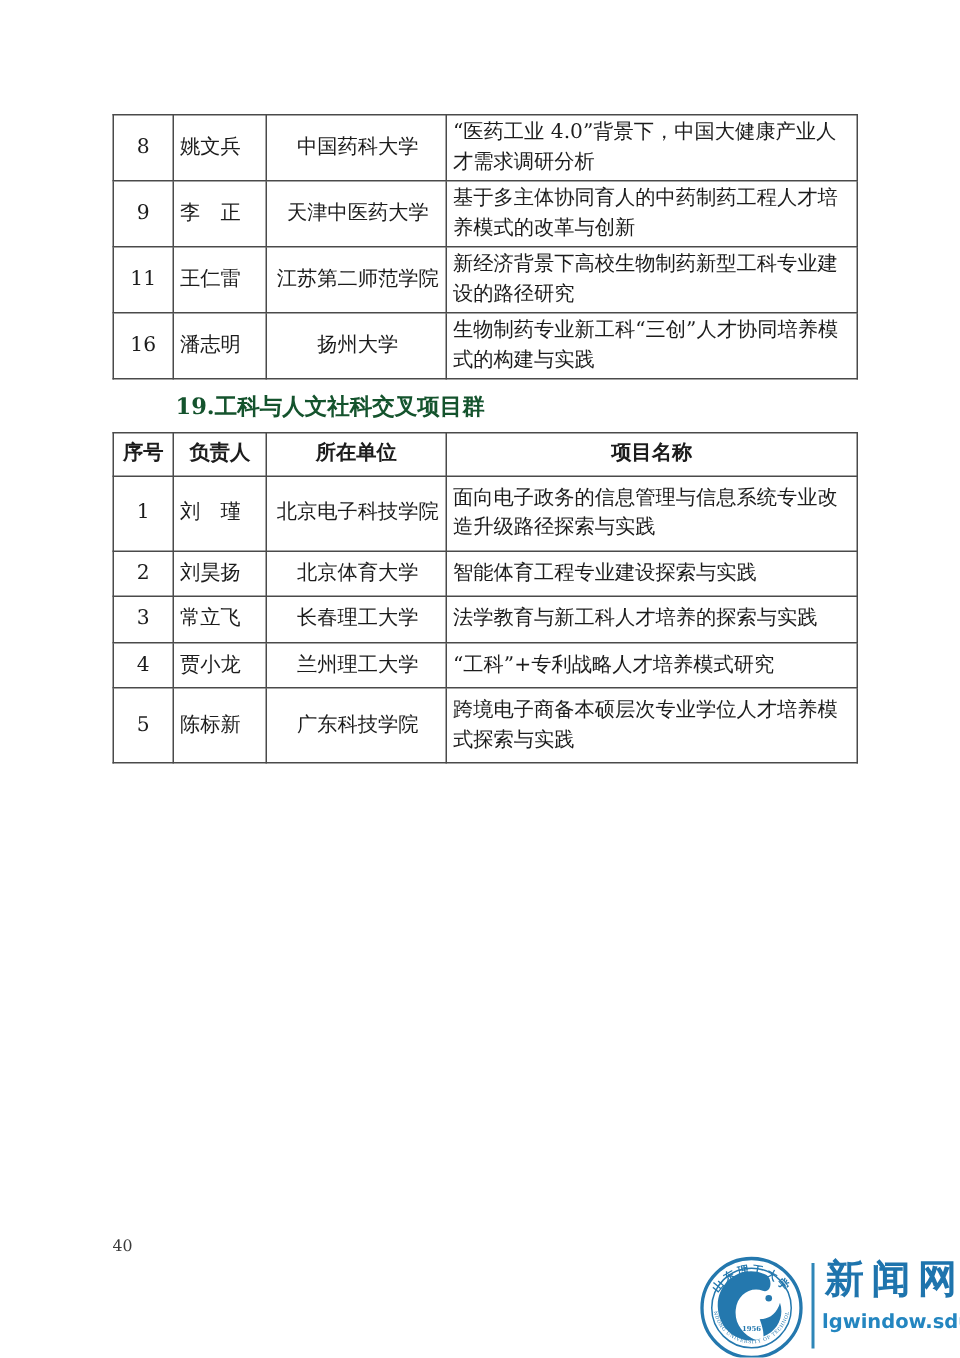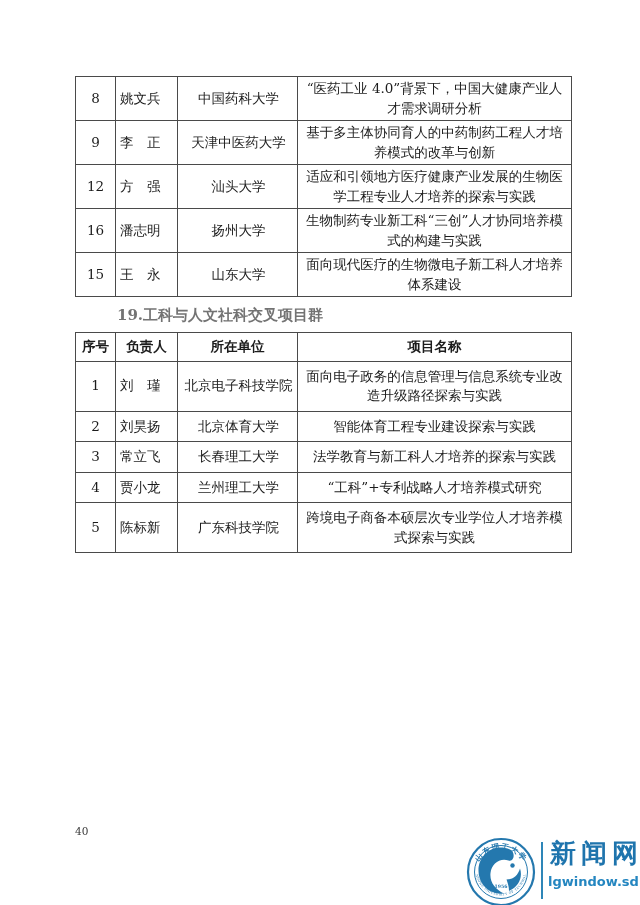--- a/index.html
+++ b/index.html
@@ -28,30 +28,30 @@
     overflow:hidden;
   }
   th{
     font-weight:bold;text-align:center;padding:4px 2px;
   }
   .t1 td{padding:2px 4px;}
   .t2 td{padding:5px 4px;}
   .c-no{text-align:center;}
   .c-name{text-align:left;}
   .c-org{text-align:center;padding-left:6px !important;}
-  .c-proj{text-align:center;}
+  .c-proj{text-align:left;}
   .col-no{width:40px;}
   .col-name{width:62px;}
   .col-org{width:120px;}
   .col-proj{width:274px;}
   .section-heading{
     font-weight:bold;
     font-size:15px;
     margin:9px 0 7px 42px;
-    color:#737373;
+    color:#14532d;
   }
   .t2{margin-top:0;border-radius:24px;}
   .page-number{
     position:absolute;
     left:75px;top:825px;width:496px;
     text-align:left;
     font-size:10.5px;color:#3a3a3a;
   }
   
   .brand{
@@ -103,42 +103,36 @@
         </tr>
 
         <tr>
           <td class="c-no">9</td>
           <td class="c-name">李　正</td>
           <td class="c-org">天津中医药大学</td>
           <td class="c-proj">基于多主体协同育人的中药制药工程人才培养模式的改革与创新</td>
         </tr>
 
 
-
-        <tr>
-          <td class="c-no">12</td>
-          <td class="c-name">方　强</td>
-          <td class="c-org">汕头大学</td>
-          <td class="c-proj">适应和引领地方医疗健康产业发展的生物医学工程专业人才培养的探索与实践</td>
-        </tr>
+        <tr>
+          <td class="c-no">11</td>
+          <td class="c-name">王仁雷</td>
+          <td class="c-org">江苏第二师范学院</td>
+          <td class="c-proj">新经济背景下高校生物制药新型工科专业建设的路径研究</td>
+        </tr>
+
 
 
         <tr>
           <td class="c-no">16</td>
           <td class="c-name">潘志明</td>
           <td class="c-org">扬州大学</td>
           <td class="c-proj">生物制药专业新工科“三创”人才协同培养模式的构建与实践</td>
         </tr>
 
-        <tr>
-          <td class="c-no">15</td>
-          <td class="c-name">王　永</td>
-          <td class="c-org">山东大学</td>
-          <td class="c-proj">面向现代医疗的生物微电子新工科人才培养体系建设</td>
-        </tr>
       </tbody>
   </table>
 
   <div class="section-heading">19.工科与人文社科交叉项目群</div>
 
   <table class="t2">
     <colgroup>
       <col class="col-no">
         <col class="col-name">
         <col class="col-org">

